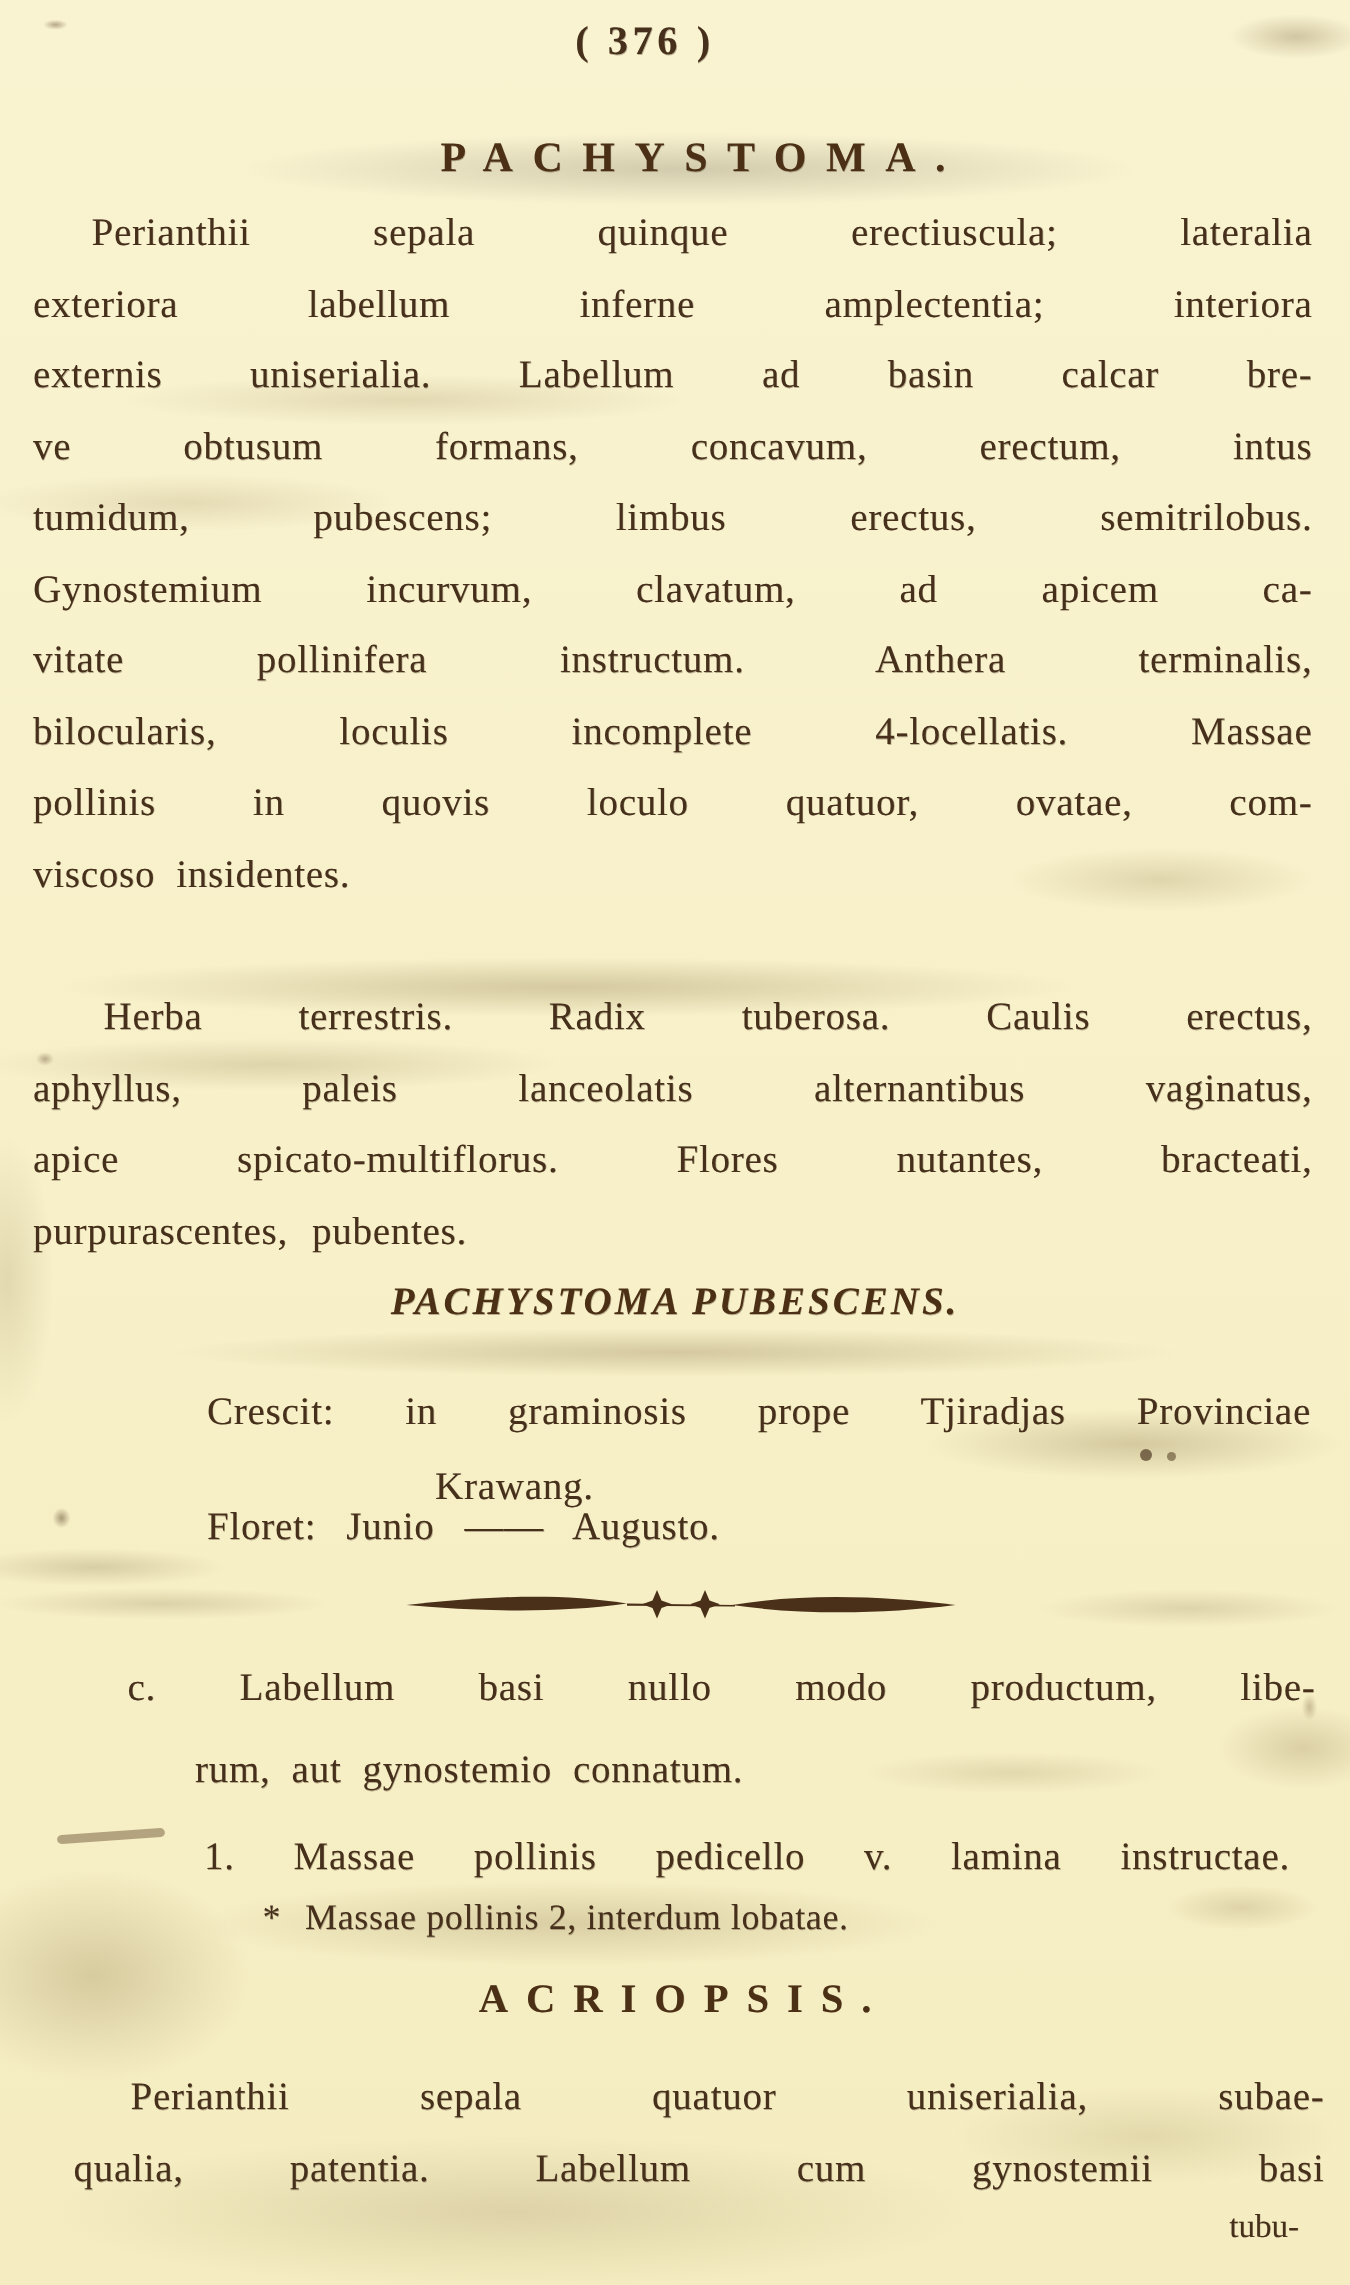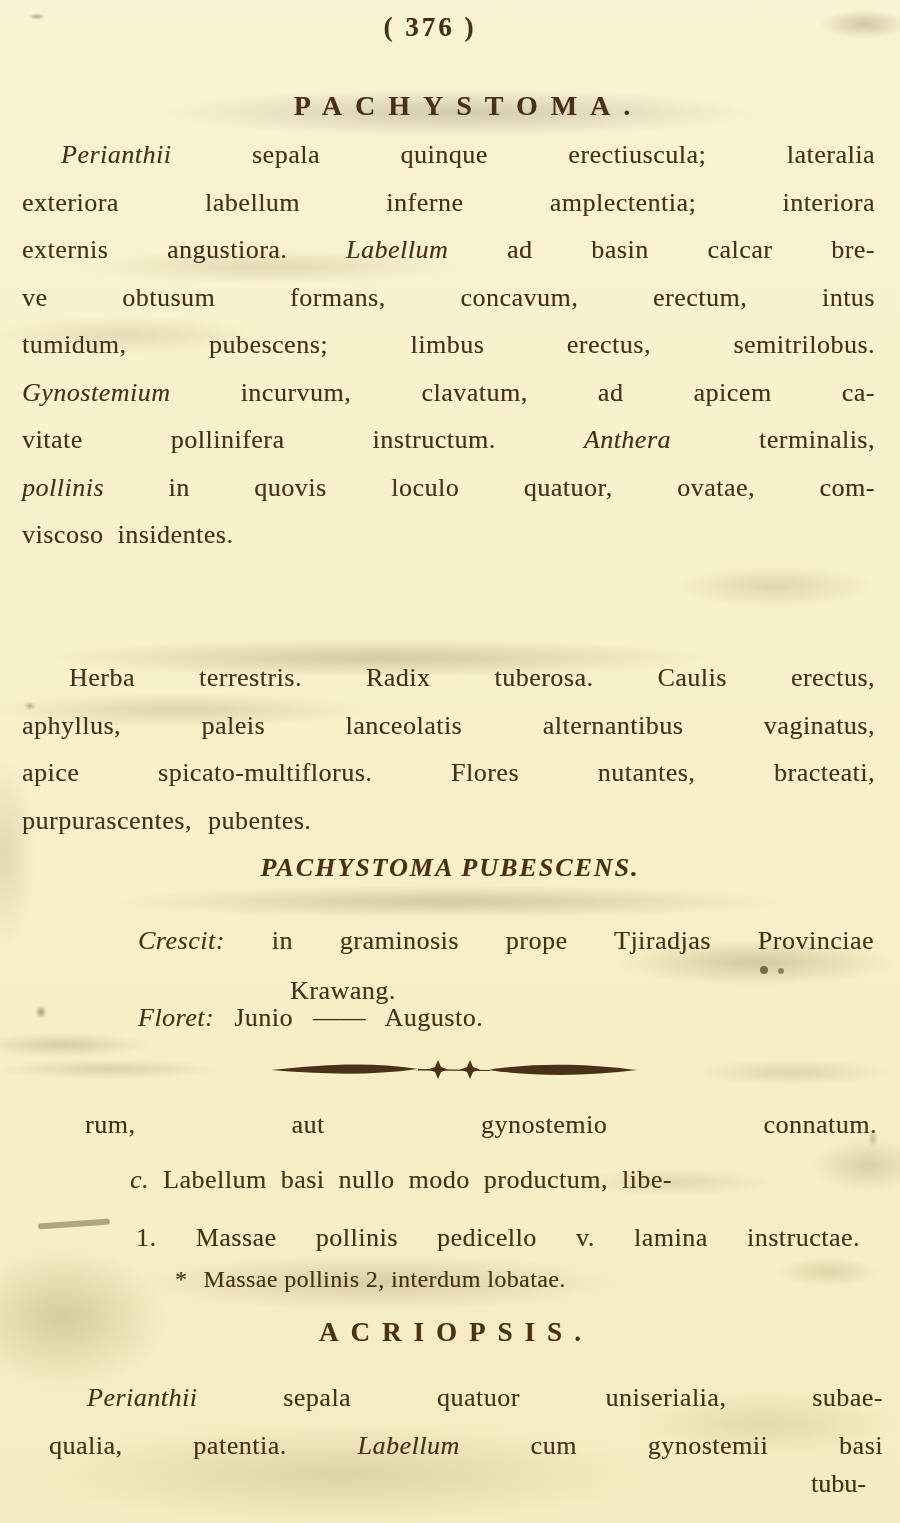--- a/index.html
+++ b/index.html
@@ -51,21 +51,21 @@
           letter-spacing:3px;text-indent:-40px;font-weight:bold;}
   .h-genus{top:76px;left:0;width:100%;margin:12px;text-align:center;font-size:28px;line-height:36px;
            font-weight:bold;letter-spacing:13px;text-indent:13px;color:#4c3015;}
   .h-species{top:848px;left:0;width:100%;margin:0;text-align:center;font-size:26px;line-height:40px;
              font-weight:bold;font-style:italic;letter-spacing:2px;color:#4c3015;}
   .h-genus2{top:1313px;left:0;width:100%;margin:0;text-align:center;font-size:27px;line-height:38px;
             font-weight:bold;letter-spacing:12px;text-indent:12px;color:#4c3015;}
 
   .para{font-size:26px;letter-spacing:0.5px;}
   .tline{text-align:justify;text-align-last:justify;}
-  .it{font-style:italic;}
+  .it{}
 
   .p1{top:131px;left:22px;width:853px;line-height:47.5px;}
   .p1 .tline:first-child{text-indent:39px;}
   .p1 .tline:last-child{text-align-last:left;word-spacing:7px;}
 
   .p2{top:654px;left:22px;width:853px;line-height:47.5px;}
   .p2 .tline:first-child{text-indent:47px;}
   .p2 .tline:last-child{text-align-last:left;word-spacing:9px;}
 
   .crescit{top:916px;left:138px;width:736px;line-height:50px;}
@@ -78,21 +78,21 @@
   .itemc .tline:last-child{text-align-last:left;padding-left:45px;word-spacing:7px;}
 
   .item1{top:1214px;left:136px;width:724px;line-height:47px;}
 
   .footnote{top:1264px;left:175px;width:560px;font-size:24px;line-height:30px;letter-spacing:0.4px;}
   .fn-star{margin-right:16px;}
 
   .p3{top:1374px;left:49px;width:834px;line-height:48px;word-spacing:4px;}
   .p3 .tline:first-child{text-indent:38px;}
 
-  .catchword{top:1464px;right:34px;font-size:26px;line-height:40px;word-spacing:2px;}
+  .catchword{top:1464px;right:34px;font-size:22px;line-height:40px;word-spacing:2px;}
 
   .divider{top:1056px;left:268px;}
 
   .smudge{position:absolute;pointer-events:none;}
   .sm-dash{left:38px;top:1221px;width:72px;height:6px;background:rgba(98,73,45,0.45);
            border-radius:3px;transform:rotate(-4deg);}
   .sm-chev{left:33px;top:1003px;width:16px;height:18px;
            background:radial-gradient(ellipse closest-side,rgba(92,68,40,0.5),rgba(92,68,40,0) 75%);}
   .sm-dots{left:760px;top:966px;width:8px;height:8px;border-radius:50%;
            background:rgba(80,58,35,0.7);box-shadow:17px 1px 0 -1px rgba(80,58,35,0.55);}
@@ -108,25 +108,26 @@
 
 <div class="page">
 
   <div class="abs pageno t">( 376 )</div>
 
   <h1 class="abs h-genus t">PACHYSTOMA.</h1>
 
   <div class="abs para p1 t">
       <div class="tline"><span class="it">Perianthii</span><span> sepala quinque erectiuscula; lateralia</span></div>
       <div class="tline"><span>exteriora labellum inferne amplectentia; interiora</span></div>
-      <div class="tline"><span>externis angustiora. </span><span class="it">Labellum</span><span> ad basin calcar bre-</span></div>
+      <div class="tline"><span>externis uniserialia. </span><span class="it">Labellum</span><span> ad basin calcar bre-</span></div>
       <div class="tline"><span>ve obtusum formans, concavum, erectum, intus</span></div>
       <div class="tline"><span>tumidum, pubescens; limbus erectus, semitrilobus.</span></div>
       <div class="tline"><span class="it">Gynostemium</span><span> incurvum, clavatum, ad apicem ca-</span></div>
       <div class="tline"><span>vitate pollinifera instructum. </span><span class="it">Anthera</span><span> terminalis,</span></div>
+      <div class="tline"><span>bilocularis, loculis incomplete 4-locellatis. </span><span class="it">Massae</span></div>
       <div class="tline"><span class="it">pollinis</span><span> in quovis loculo quatuor, ovatae, com-</span></div>
       <div class="tline"><span>viscoso insidentes.</span></div>
     </div>
 
   <div class="abs para p2 t">
       <div class="tline"><span>Herba terrestris. Radix tuberosa. Caulis erectus,</span></div>
       <div class="tline"><span>aphyllus, paleis lanceolatis alternantibus vaginatus,</span></div>
       <div class="tline"><span>apice spicato-multiflorus. Flores nutantes, bracteati,</span></div>
       <div class="tline"><span>purpurascentes, pubentes.</span></div>
     </div>
@@ -146,22 +147,22 @@
     <g fill="#4a3018">
       <path d="M3 14 C 50 9 100 5 150 13 C 100 20 50 18 3 14 Z"></path>
       <path d="M150 13 L222 14 L222 15 L150 14.5 Z"></path>
       <path d="M170 4 L173 11 L180 13.5 L173 16 L170 23 L167 16 L160 13.5 L167 11 Z"></path>
       <path d="M202 4 L205 11 L212 13.5 L205 16 L202 23 L199 16 L192 13.5 L199 11 Z"></path>
       <path d="M220 14 C 268 6 322 8 369 14 C 322 20 268 21 220 14 Z"></path>
     </g>
   </svg>
 
   <div class="abs para itemc t">
+      <div class="tline"><span class="it">c.</span><span> Labellum basi nullo modo productum, libe-</span></div>
       <div class="tline"><span>rum, aut gynostemio connatum.</span></div>
-      <div class="tline"><span class="it">c.</span><span> Labellum basi nullo modo productum, libe-</span></div>
     </div>
 
   <div class="abs para item1 t">
       <div class="tline"><span>1. Massae pollinis pedicello v. lamina instructae.</span></div>
     </div>
 
   <div class="abs footnote t">
     <span class="fn-star">*</span><span>Massae pollinis 2, interdum lobatae.</span>
   </div>
 

